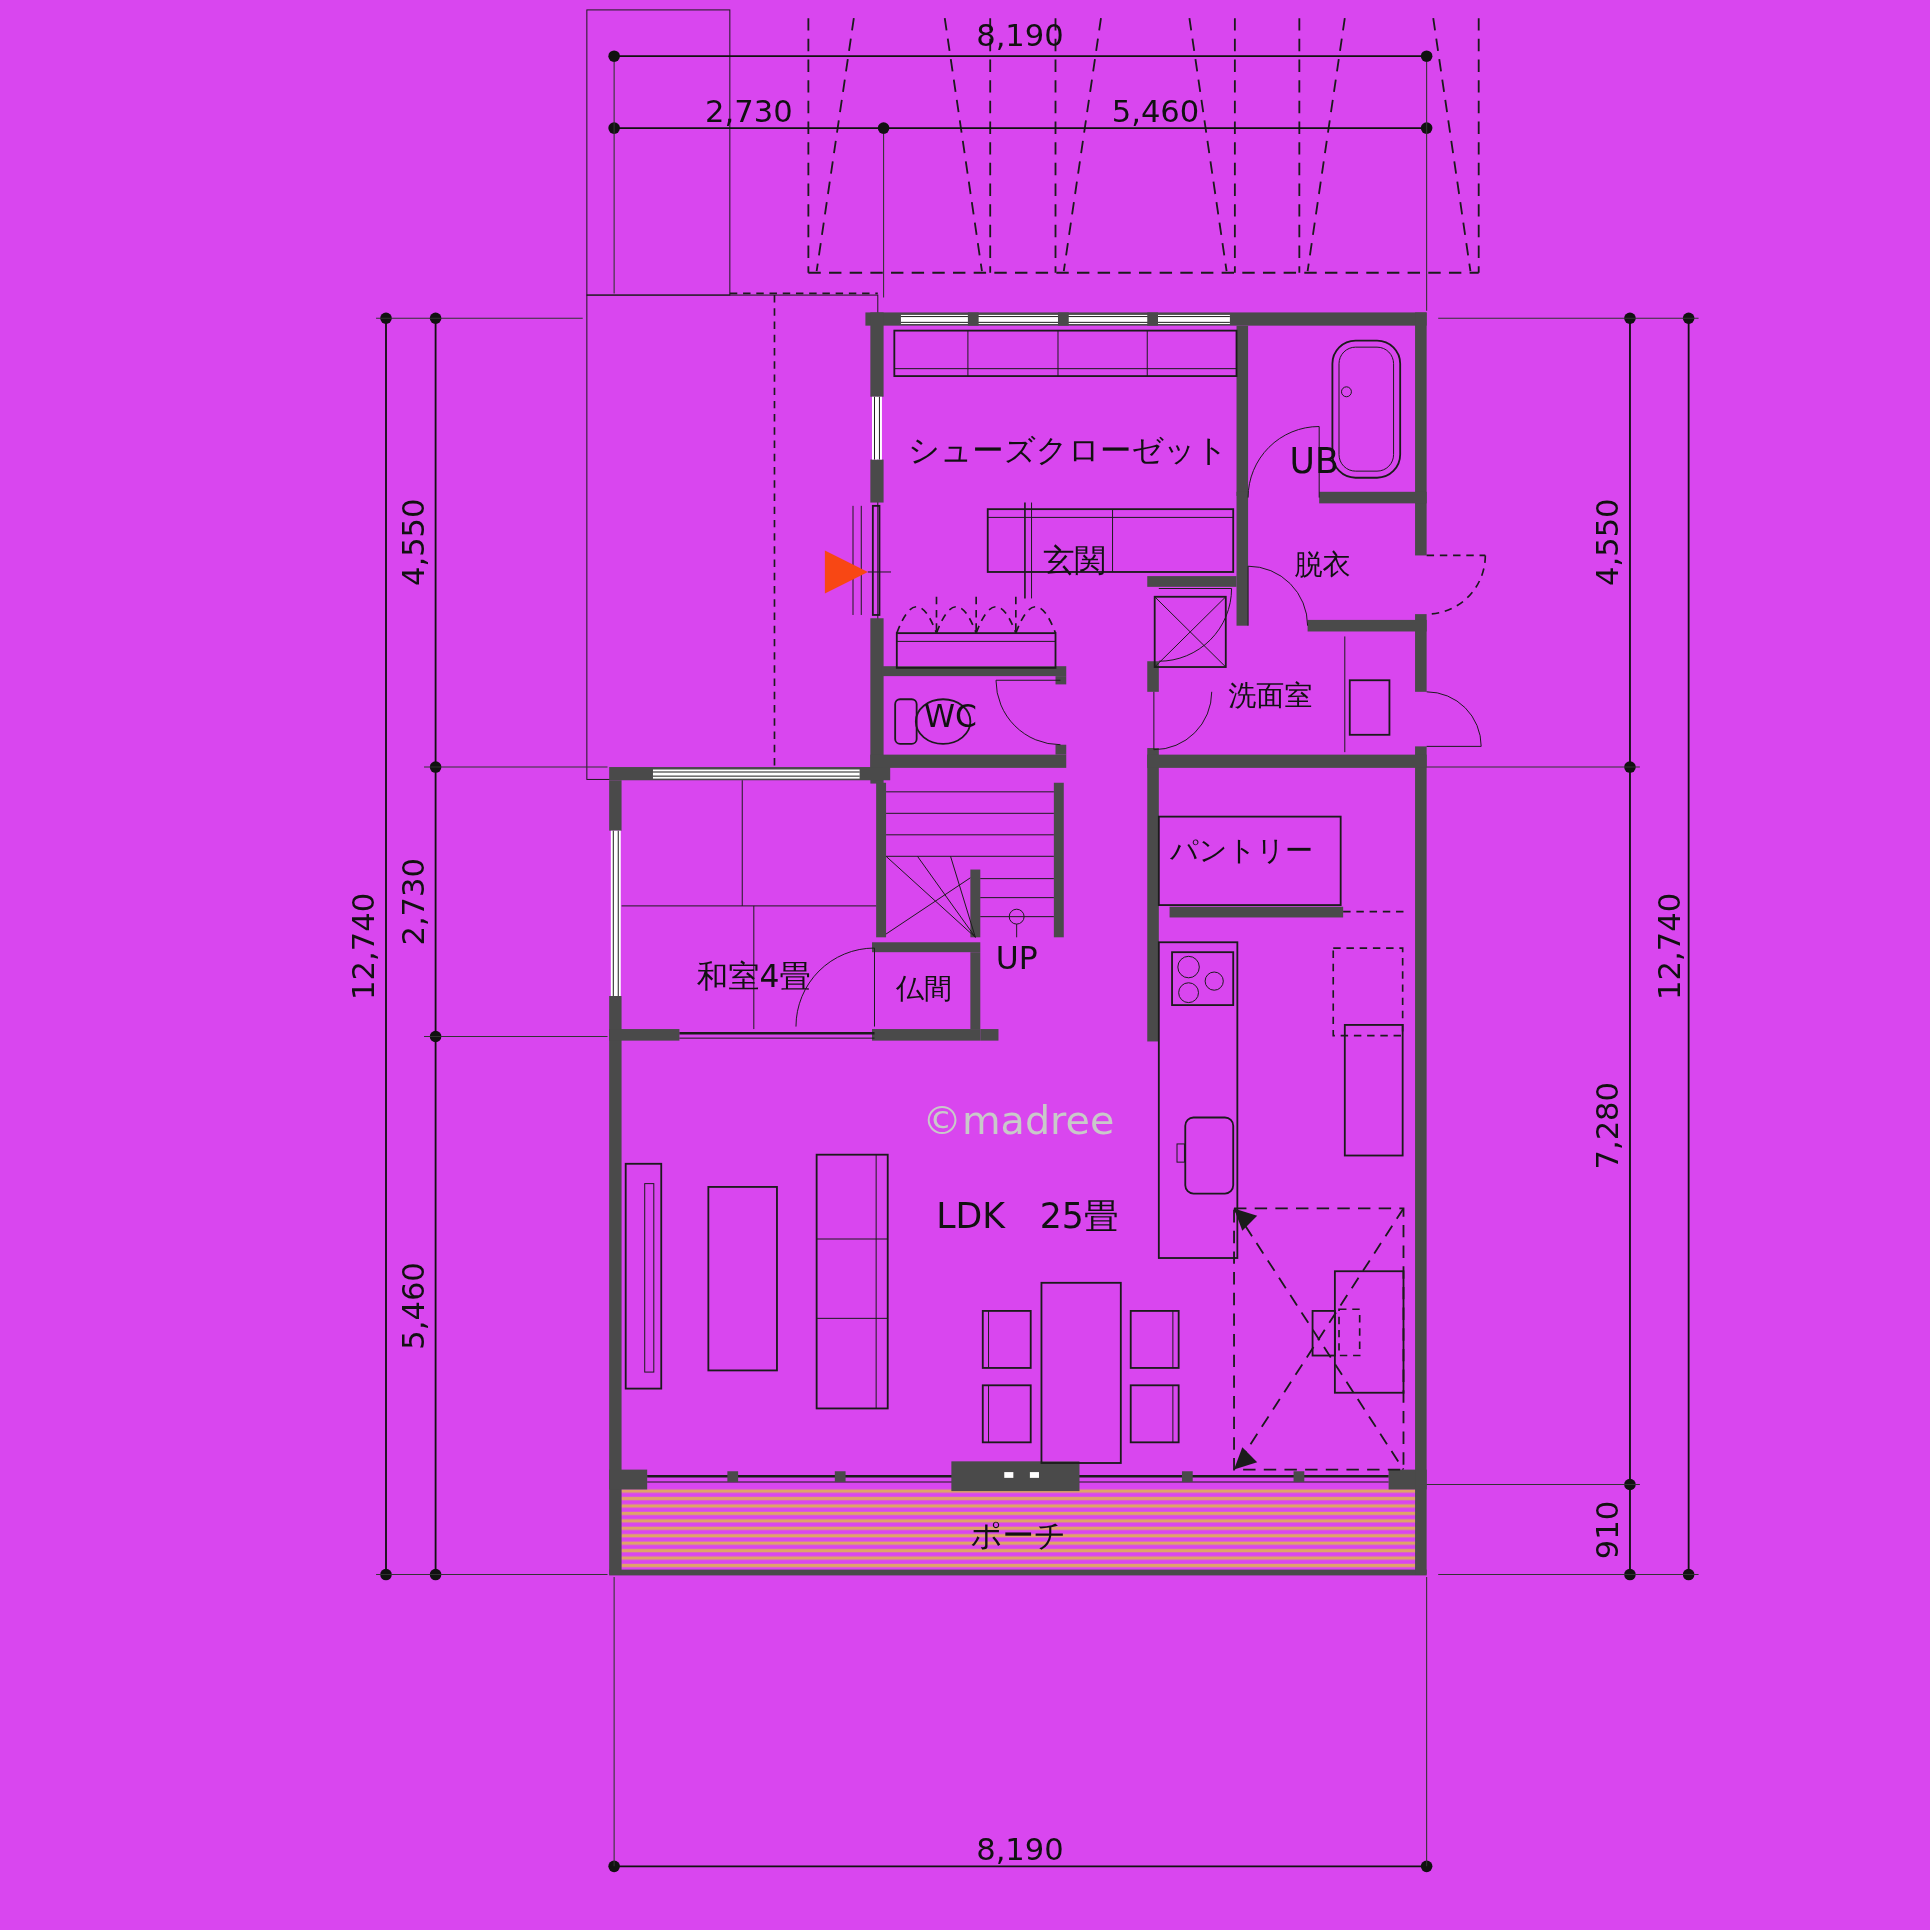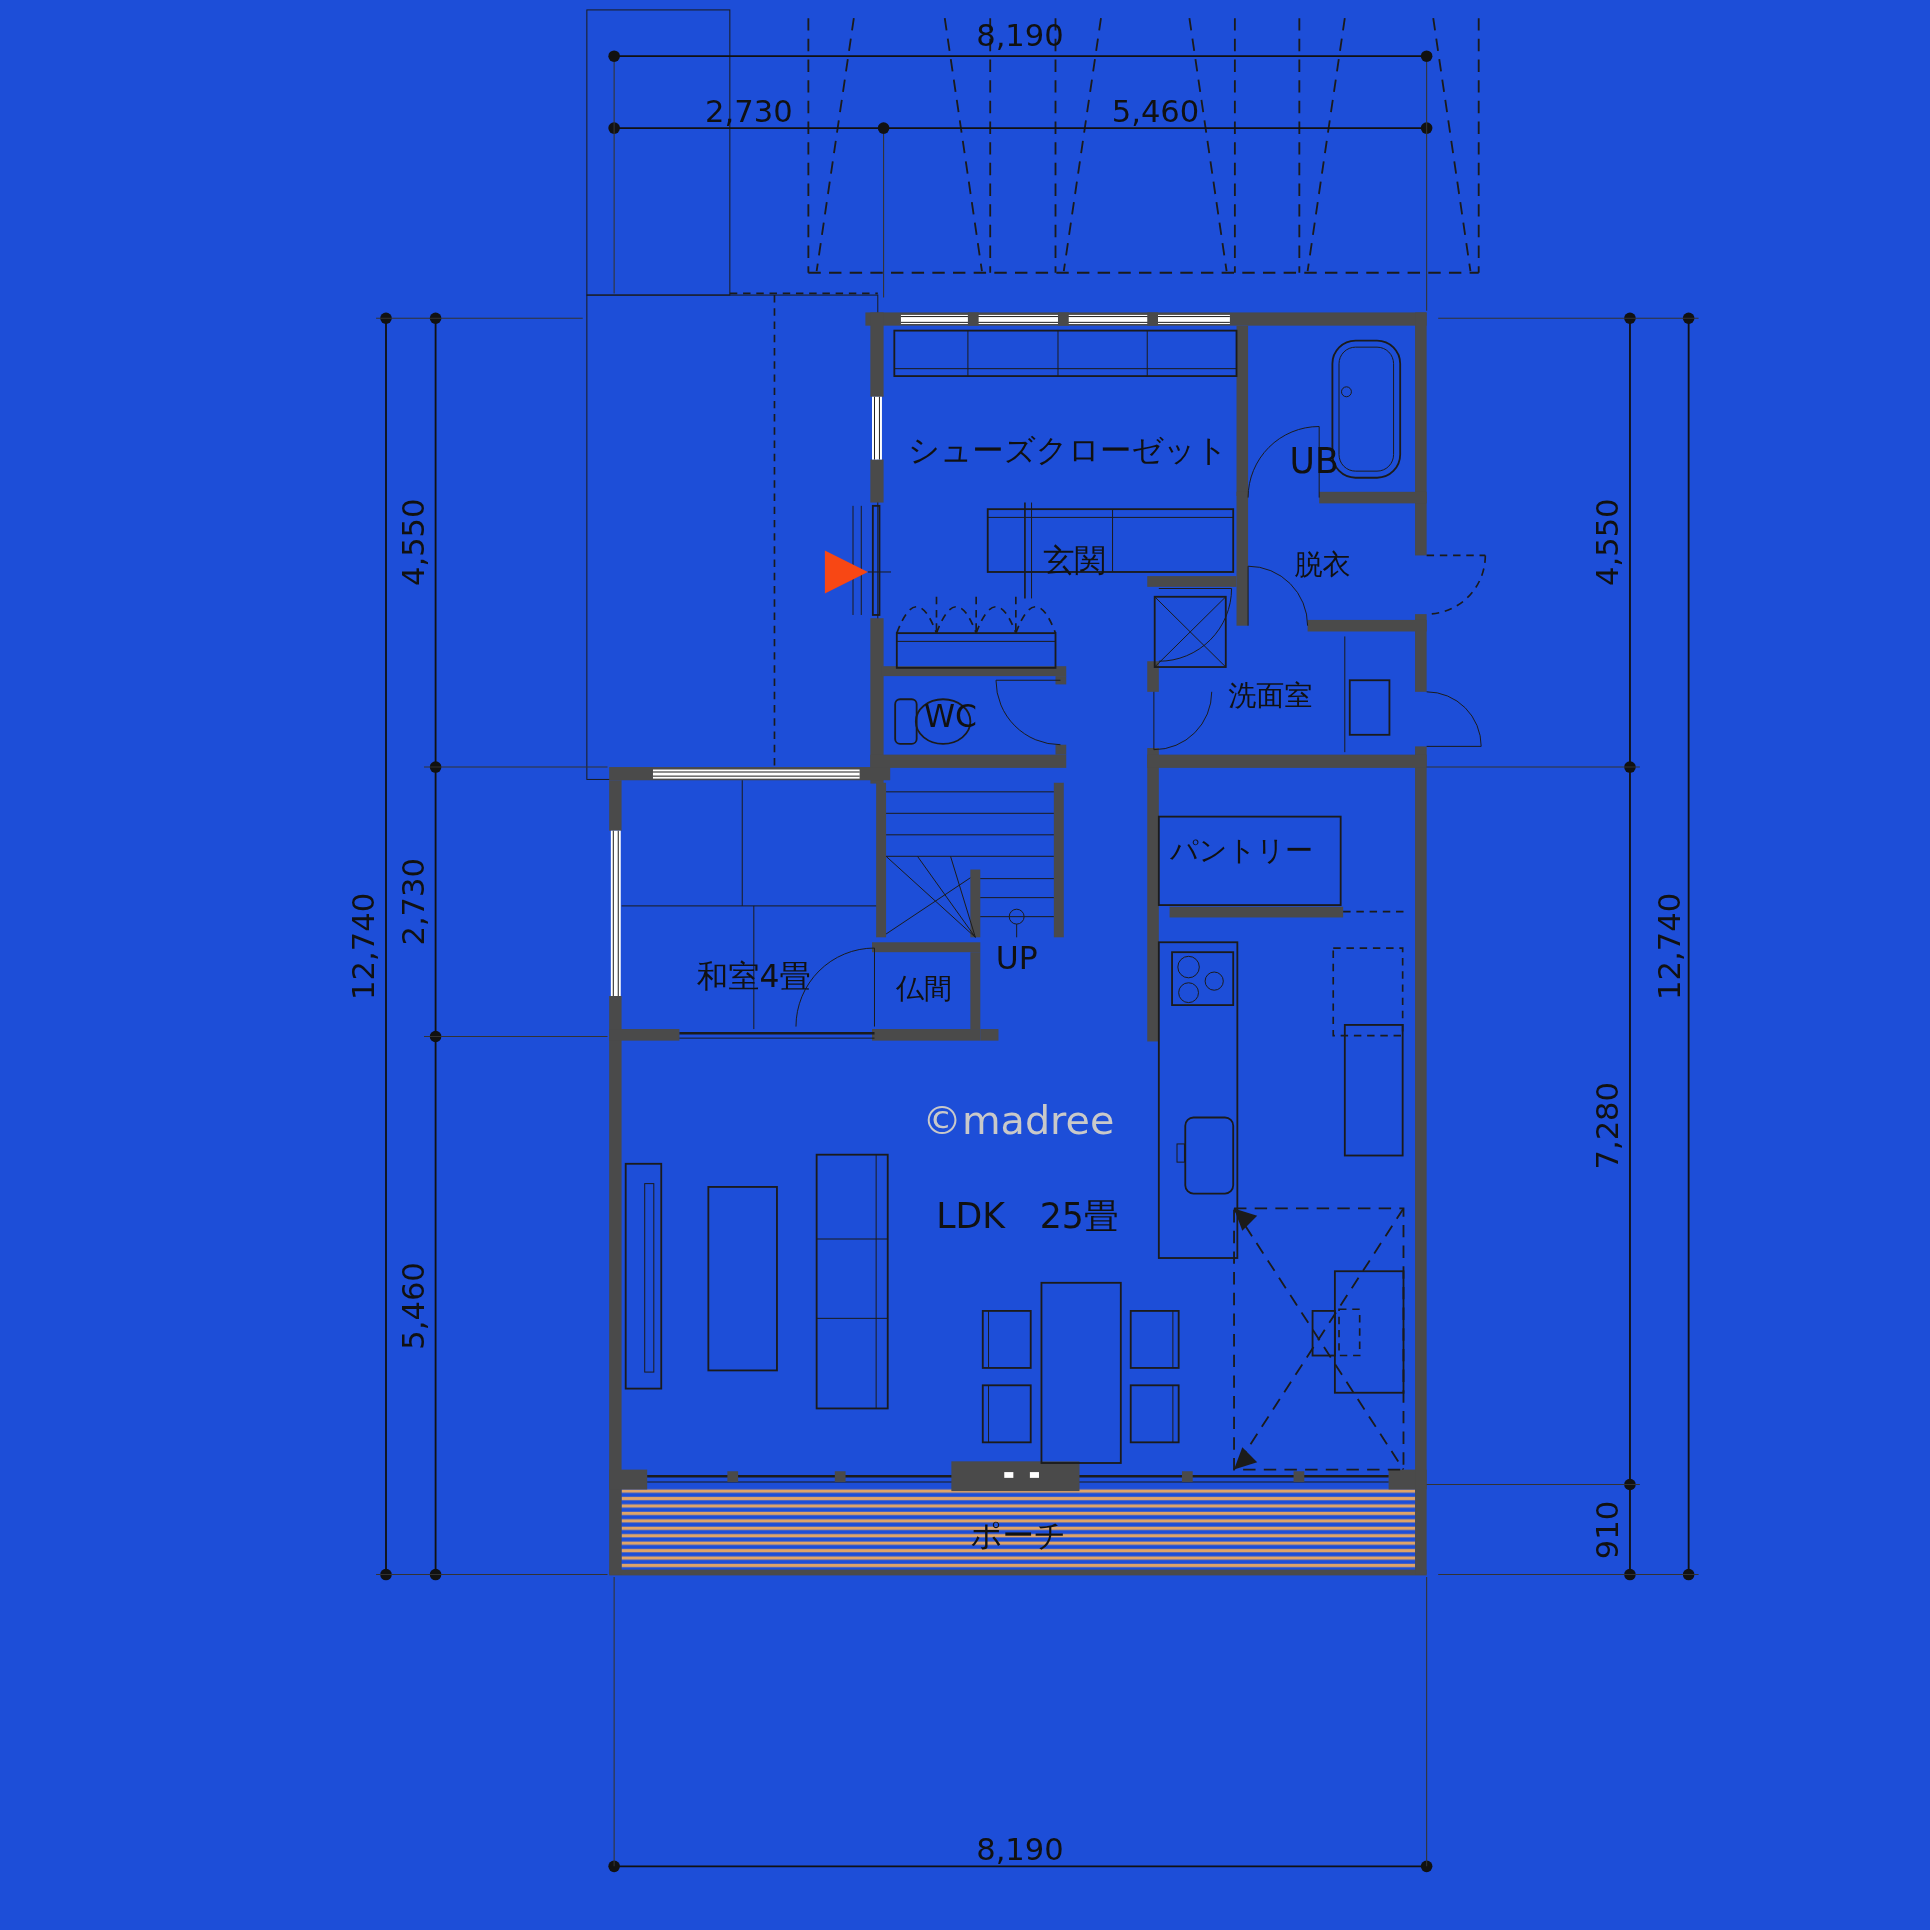--- a/index.html
+++ b/index.html
@@ -1,16 +1,16 @@
 <!DOCTYPE html>
 <html style="font-size:13.2px"><head>
 <meta charset="utf-8">
 <style>
   html,body{margin:0;padding:0;background:#ffffff;}
-  .canvas{position:relative;width:1930px;height:1930px;background:#1d4ed8;
+  .canvas{position:relative;width:1930px;height:1930px;background:#d946ef;
           font-family:"DejaVu Sans","Liberation Sans",sans-serif;}
   svg{position:absolute;left:0;top:0;}
   .wall{fill:#4a4a4a;stroke:none;}
   .thin{stroke:#1b1b1b;stroke-width:2;fill:none;}
   .fine{stroke:#1b1b1b;stroke-width:1.2;fill:none;}
   .furnN{stroke:#1b1b1b;stroke-width:2.2;fill:none;}
   .dash{stroke:#1b1b1b;stroke-width:2.2;fill:none;stroke-dasharray:15 10;}
   .dashF{stroke:#1b1b1b;stroke-width:2;fill:none;stroke-dasharray:9 7;}
   .dim{stroke:#111;stroke-width:2.2;fill:none;}
   .ext{stroke:#333;stroke-width:1.3;fill:none;}

